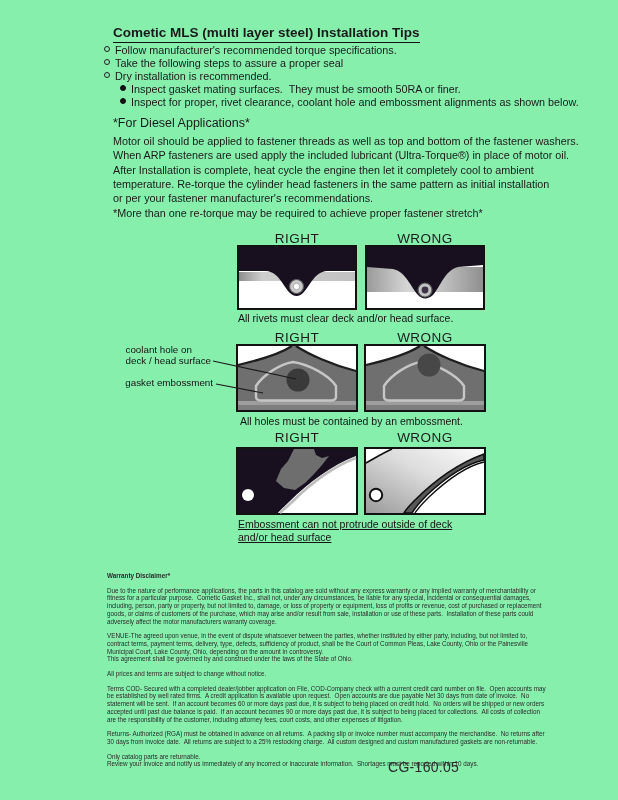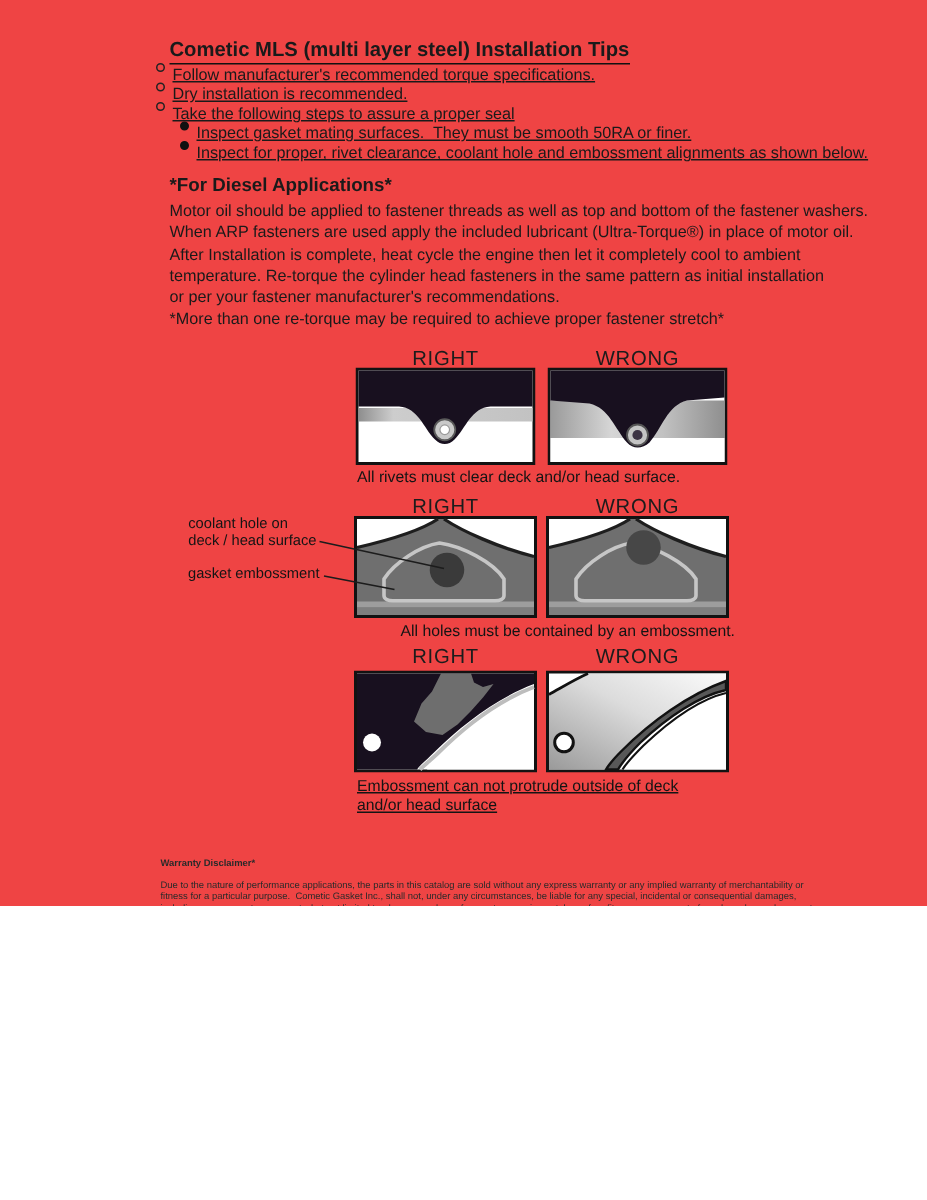--- a/index.html
+++ b/index.html
@@ -1,29 +1,29 @@
 <!DOCTYPE html>
 <html><head>
 <meta charset="utf-8">
 <style>
   html,body{margin:0;padding:0;background:#ffffff;}
   .page{
-    position:relative;width:618px;height:604px;background:#ef4444;overflow:hidden;
+    position:relative;width:618px;height:800px;background:#86efac;overflow:hidden;
     font-family:"Liberation Sans","DejaVu Sans",sans-serif;color:#1a1a1a;
   }
   .abs{position:absolute;}
   .title{left:113px;top:25px;font-size:13.5px;font-weight:bold;}
   .title span{display:inline-block;border-bottom:1.5px solid #111;padding-bottom:2px;}
   .tips{left:104px;top:44px;}
-  .tip-row{font-size:10.8px;line-height:13px;white-space:pre;display:flex;align-items:flex-start;text-decoration:underline;}
+  .tip-row{font-size:10.8px;line-height:13px;white-space:pre;display:flex;align-items:center;}
   .tip-row .mark{display:inline-block;width:4px;height:4px;border:1px solid #222;border-radius:50%;
     margin-right:5px;flex:0 0 auto;position:relative;top:-2px;}
   .tip-row.sub{margin-left:16px;}
   .tip-row.sub .mark{background:#111;border-color:#111;}
-  .h2{left:113px;top:116px;font-size:12.5px;font-weight:bold;}
+  .h2{left:113px;top:116px;font-size:12.5px;font-weight:normal;}
   .para{left:113px;font-size:10.8px;line-height:14px;white-space:pre;}
   .p1{top:134px;}
   .p2{top:163px;}
   .note{top:206px;}
   .fig-label{top:0;font-size:13.5px;letter-spacing:.5px;color:#1c1c1c;transform:translateX(-50%);white-space:pre;}
   .caption{font-size:10.5px;line-height:12.5px;color:#141414;white-space:pre-line;}
   .ann{font-size:9.8px;line-height:11px;color:#141414;white-space:pre-line;}
   .panel{display:block;}
   .disclaimer{left:107px;top:572px;width:470px;font-size:6.3px;line-height:7.7px;color:#2a2a2a;}
   .disclaimer .head{font-weight:bold;margin:0 0 7px 0;white-space:pre;}
@@ -34,22 +34,22 @@
 <body>
 
 <div class="page">
 
   <div class="abs title">
     <span>Cometic MLS (multi layer steel) Installation Tips</span>
   </div>
 
   <div class="abs tips">
     <div class="tip-row"><span class="mark"></span><span>Follow manufacturer's recommended torque specifications.</span></div>
+    <div class="tip-row"><span class="mark"></span><span>Take the following steps to assure a proper seal</span></div>
     <div class="tip-row"><span class="mark"></span><span>Dry installation is recommended.</span></div>
-    <div class="tip-row"><span class="mark"></span><span>Take the following steps to assure a proper seal</span></div>
     <div class="tip-row sub"><span class="mark"></span><span>Inspect gasket mating surfaces.  They must be smooth 50RA or finer.</span></div>
     <div class="tip-row sub"><span class="mark"></span><span>Inspect for proper, rivet clearance, coolant hole and embossment alignments as shown below.</span></div>
   </div>
 
   <div class="abs h2">*For Diesel Applications*</div>
   <div class="abs para p1">Motor oil should be applied to fastener threads as well as top and bottom of the fastener washers.
 When ARP fasteners are used apply the included lubricant (Ultra-Torque®) in place of motor oil.</div>
   <div class="abs para p2">After Installation is complete, heat cycle the engine then let it completely cool to ambient
 temperature. Re-torque the cylinder head fasteners in the same pattern as initial installation
 or per your fastener manufacturer's recommendations.</div>
@@ -119,21 +119,21 @@
     <rect x="1" y="1" width="120" height="66" fill="#fff" stroke="#121212" stroke-width="2"></rect>
     <path d="M2,21 C28,15 47,8 56,2 L60,2 C72,10 96,21 120,27 L120,66 L2,66 Z" fill="#6f6f6f"></path>
     <path d="M2,21 C28,15 47,8 56,2" fill="none" stroke="#1e1e1e" stroke-width="2.2"></path>
     <path d="M60,2 C72,10 96,21 120,27" fill="none" stroke="#1e1e1e" stroke-width="2.2"></path>
     <rect x="2" y="57" width="118" height="4" fill="#9d9d9d"></rect>
     <rect x="2" y="61" width="118" height="5" fill="#7e7e7e"></rect>
     <path d="M20,53 L20,42 C27,31 44,20 57,18 C72,20 93,31 100,42 L100,53 C100,55.5 97,56.5 94,56.5 L26,56.5 C23,56.5 20,55.5 20,53 Z" fill="none" stroke="#c6c6c6" stroke-width="2.4"></path>
     <circle cx="65" cy="21" r="11.5" fill="#474747"></circle>
   </svg>
 
-  <div class="abs caption" style="left:240px;top:415px;margin-left:27px;">All holes must be contained by an embossment.</div>
+  <div class="abs caption" style="left:240px;top:415px;">All holes must be contained by an embossment.</div>
 
   <div class="abs fig-label" style="left:297px;top:430px;">RIGHT</div>
   <div class="abs fig-label" style="left:425px;top:430px;">WRONG</div>
 
   <svg class="abs panel" style="left:236px;top:447px;" width="122" height="68" viewBox="0 0 122 68">
     <rect x="1" y="1" width="120" height="66" fill="#fff" stroke="#121212" stroke-width="2"></rect>
     <path d="M2,2 L120,2 L120,9 C96,18 72,36 54,54 C48,60 44,63 42,66 L2,66 Z" fill="#18101f"></path>
     <path d="M120,11 C96,20 73,38 55,56 C49,61.5 46,64 44,66" fill="none" stroke="#bdbdbd" stroke-width="2.6"></path>
     <path d="M120,14 C97,23 76,41 58,59 C53,63.5 50,65 48.5,66 L120,66 Z" fill="#ffffff"></path>
     <path d="M40,34 L45,22 L52,14 L56,6 L58,2 L78,2 L80,8 L86,11 L93,9 L86,18 L78,27 L69,36 L59,43 L48,41 Z" fill="#6e6e6e"></path>

